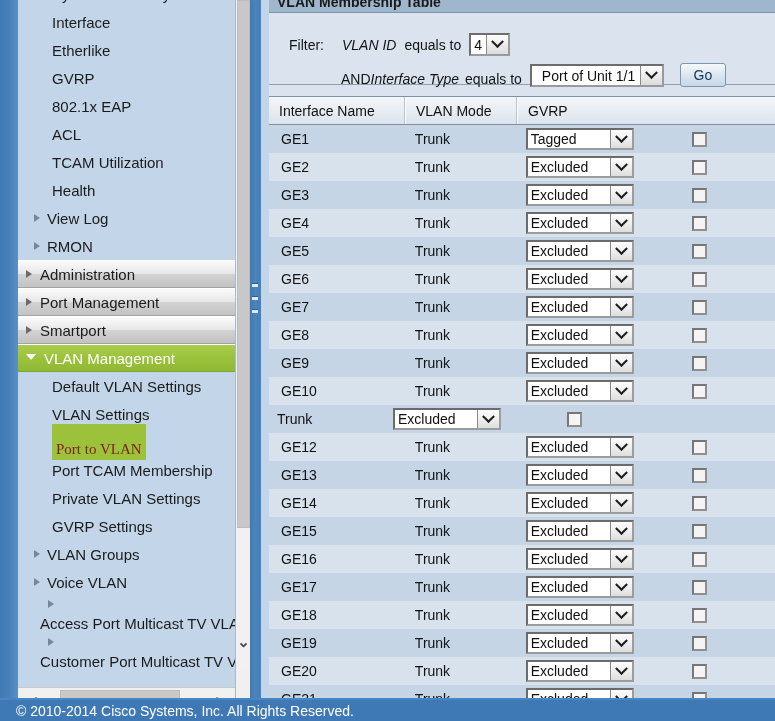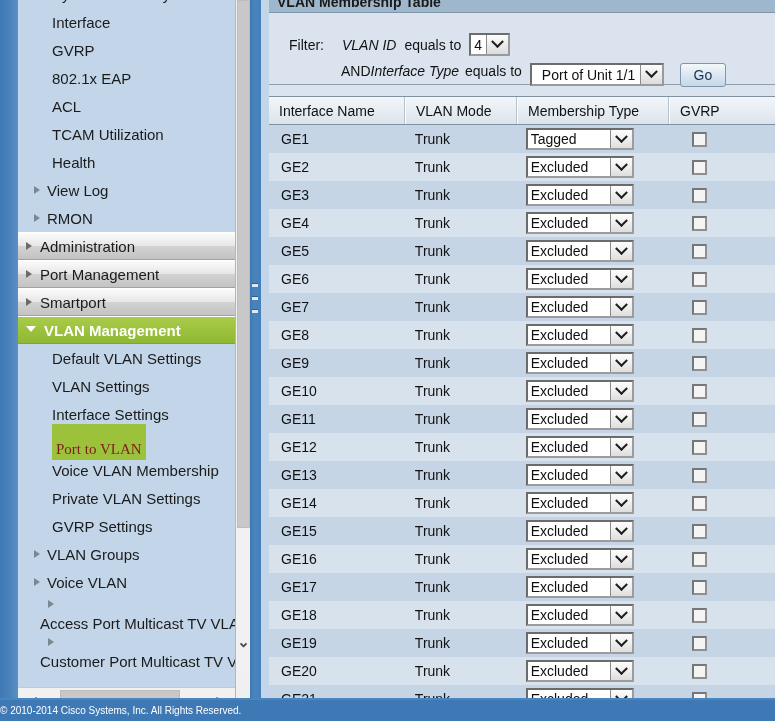--- a/index.html
+++ b/index.html
@@ -93,21 +93,21 @@
     font-size: 15px; color: #1b1b1b;
     padding-left: 8px;
     background: linear-gradient(to bottom, #fbfbfb 0%, #e7e7e7 48%, #d2d2d2 52%, #c3c3c3 100%);
     border-top: 1px solid #ffffff;
     border-bottom: 1px solid #9fa3a7;
     white-space: nowrap;
   }
   .nav-group.active {
     background: linear-gradient(to bottom, #a9cc4a 0%, #9cc23c 50%, #8fb833 100%);
     color: #ffffff;
-    font-weight: bold;
+    font-weight: normal;
     border-bottom: 1px solid #7da72c;
     text-align: center;
   }
   .tri {
     display: inline-block;
     width: 0; height: 0;
     margin-right: 8px;
     border-left: 6px solid #6b6b6b;
     border-top: 4px solid transparent;
     border-bottom: 4px solid transparent;
@@ -185,21 +185,21 @@
     background: #dbe4ee;
     border-bottom: 1px solid #8f9fad;
   }
   .filter-row1 {
     position: absolute; left: 20px; top: 20px;
     display: flex; align-items: center;
     font-size: 14px; color: #131313;
   }
   .filter-row2 {
     position: absolute; left: 72px; top: 50px;
-    display: flex; align-items: flex-start;
+    display: flex; align-items: flex-end;
     font-size: 14px; color: #131313;
   }
   .lbl-italic { font-style: italic; }
   .txt { margin: 0 4px; }
 
   
   .sel {
     display: inline-flex; align-items: stretch;
     height: 23px;
     background: #ffffff;
@@ -316,23 +316,23 @@
     border-right-color: #8f8f8f;
     border-bottom-color: #8f8f8f;
   }
 
   
   .footer {
     position: absolute; left: 0; bottom: 0;
     width: 775px; height: 21px;
     background: #3f79b5;
     color: #ffffff;
-    font-size: 10px;
-    display: flex; align-items: center;
-    padding-left: 0;
+    font-size: 14px;
+    display: flex; align-items: center;
+    padding-left: 16px;
     white-space: nowrap;
   }
   .footer-topline {
     position: absolute; left: 0; bottom: 21px;
     width: 775px; height: 2px;
     background: #4986c0;
   }
 </style>
 </head>
 <body>
@@ -343,20 +343,23 @@
 
   <div class="nav-outer"></div>
   <div class="nav-panel" id="nav-panel">
       <div class="nav-item leaf" style="margin-top: -20px;">
         <span class="lbl">System Summary</span>
       </div>
       <div class="nav-item leaf">
         <span class="lbl">Interface</span>
       </div>
       <div class="nav-item leaf">
+        <span class="lbl">Etherlike</span>
+      </div>
+      <div class="nav-item leaf">
         <span class="lbl">GVRP</span>
       </div>
       <div class="nav-item leaf">
         <span class="lbl">802.1x EAP</span>
       </div>
       <div class="nav-item leaf">
         <span class="lbl">ACL</span>
       </div>
       <div class="nav-item leaf">
         <span class="lbl">TCAM Utilization</span>
@@ -387,28 +390,25 @@
       <div class="nav-group active">
         <span class="tri"></span>
         <span>VLAN Management</span>
       </div>
       <div class="nav-item leaf">
         <span class="lbl">Default VLAN Settings</span>
       </div>
       <div class="nav-item leaf">
         <span class="lbl">VLAN Settings</span>
       </div>
-      <div class="nav-item leaf">
-        <span class="lbl">Interface Settings</span>
-      </div>
       <div class="nav-item leaf highlight">
         <span class="lbl">Port to VLAN</span>
       </div>
       <div class="nav-item leaf">
-        <span class="lbl">Voice VLAN Membership</span>
+        <span class="lbl">Port TCAM Membership</span>
       </div>
       <div class="nav-item leaf">
         <span class="lbl">Private VLAN Settings</span>
       </div>
       <div class="nav-item leaf">
         <span class="lbl">GVRP Settings</span>
       </div>
       <div class="nav-item leaf">
         <span class="tri-sub"></span>
         <span class="lbl">VLAN Groups</span>
@@ -483,21 +483,20 @@
             </span>
         </span>
         <span class="go-btn">Go</span>
       </div>
     </div>
 
     <div class="tbl">
       <div class="thead" id="table-head">
           <div class="th c1">Interface Name</div>
           <div class="th c2">VLAN Mode</div>
-          <div class="th c3">Membership Type</div>
           <div class="th c4">GVRP</div>
         </div>
       <div id="table-body">
           <div class="trow odd">
             <div class="td c1">GE1</div>
             <div class="td c2">Trunk</div>
             <div class="td c3">
               <span class="sel-row">
                 <span class="val">Tagged</span>
                 <span class="btn">
@@ -638,21 +637,20 @@
                 <span class="btn">
                   <i class="chev"></i>
                 </span>
               </span>
             </div>
             <div class="td c4">
               <span class="cbox"></span>
             </div>
           </div>
           <div class="trow odd">
-            <div class="td c1">GE11</div>
             <div class="td c2">Trunk</div>
             <div class="td c3">
               <span class="sel-row">
                 <span class="val">Excluded</span>
                 <span class="btn">
                   <i class="chev"></i>
                 </span>
               </span>
             </div>
             <div class="td c4">

